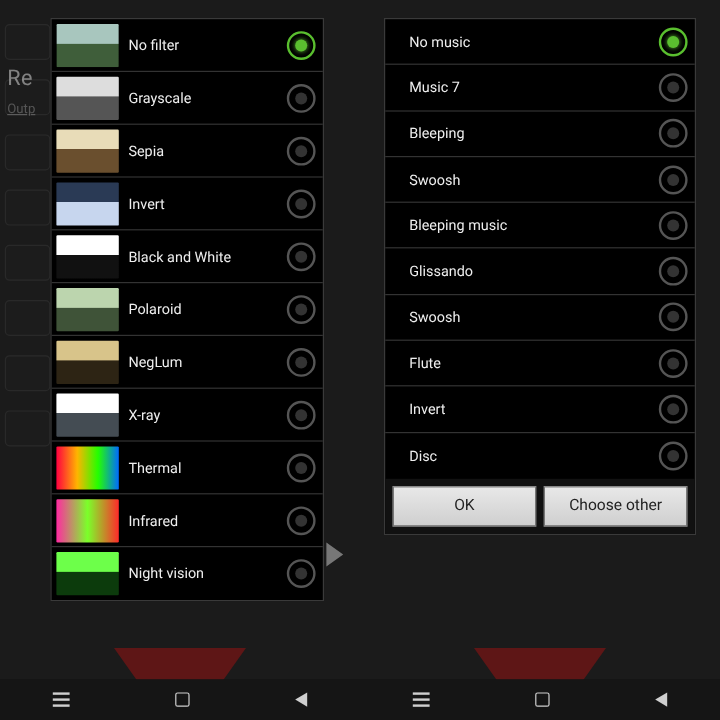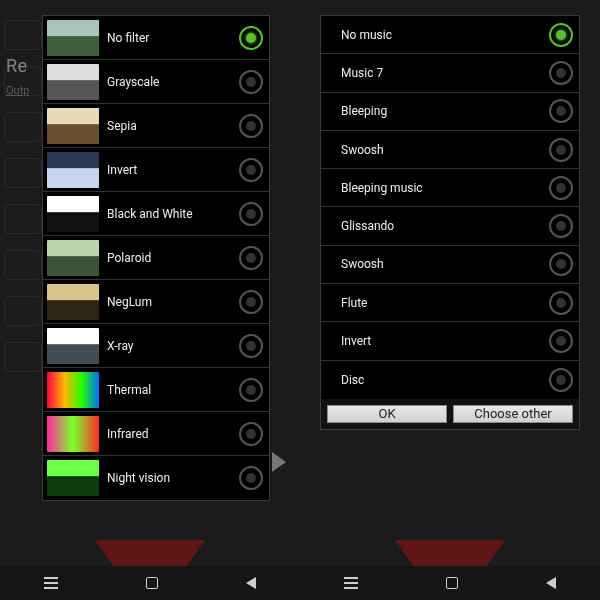--- a/index.html
+++ b/index.html
@@ -98,21 +98,21 @@
     width: 10px; height: 10px; border-radius: 50%;
     background: #333;
   }
   .radio.selected { border-color: #5abf2f; }
   .radio.selected .dot { background: #5abf2f; box-shadow: 0 0 4px #5abf2f; }
   .btnbar {
     display: flex; gap: 6px; padding: 6px;
     background: #111;
   }
   .btn {
-    flex: 1; height: 18px;
+    flex: 1; height: 34px;
     background: linear-gradient(#e8e8e8,#cfcfcf);
     border: 1px solid #888;
     color: #222; font-size: 13px;
     display: flex; align-items: center; justify-content: center;
     cursor: pointer;
   }
   
   .navbar {
     position: absolute; bottom: 0; left: 0; width: 300px; height: 34px;
     background: #151515;

